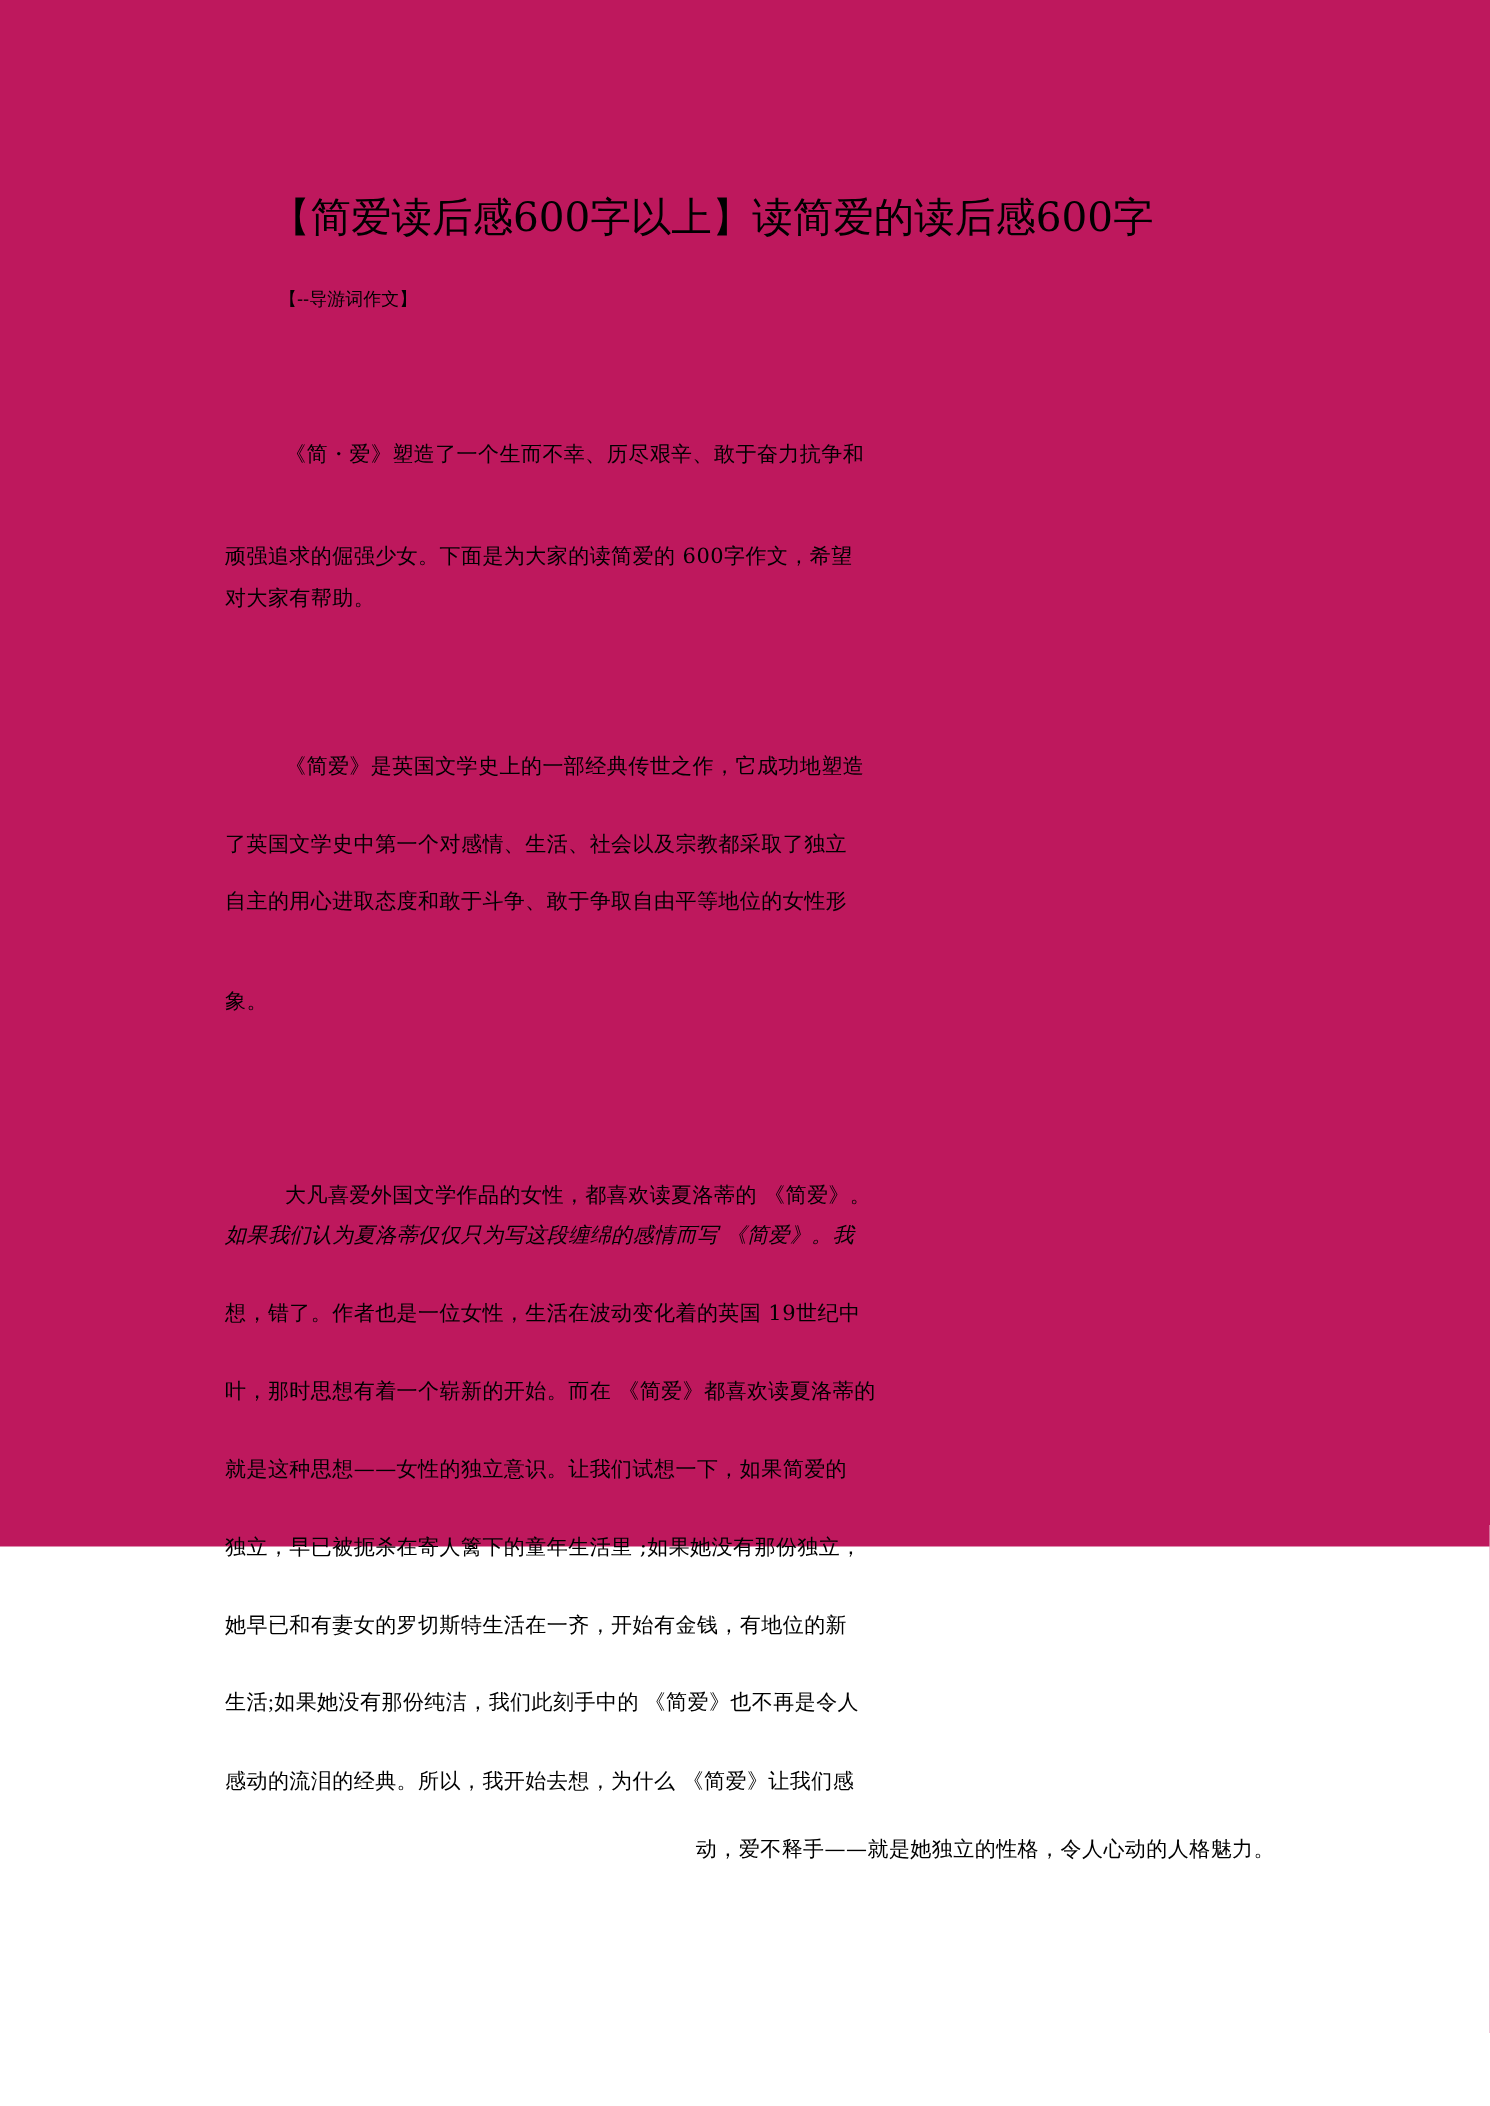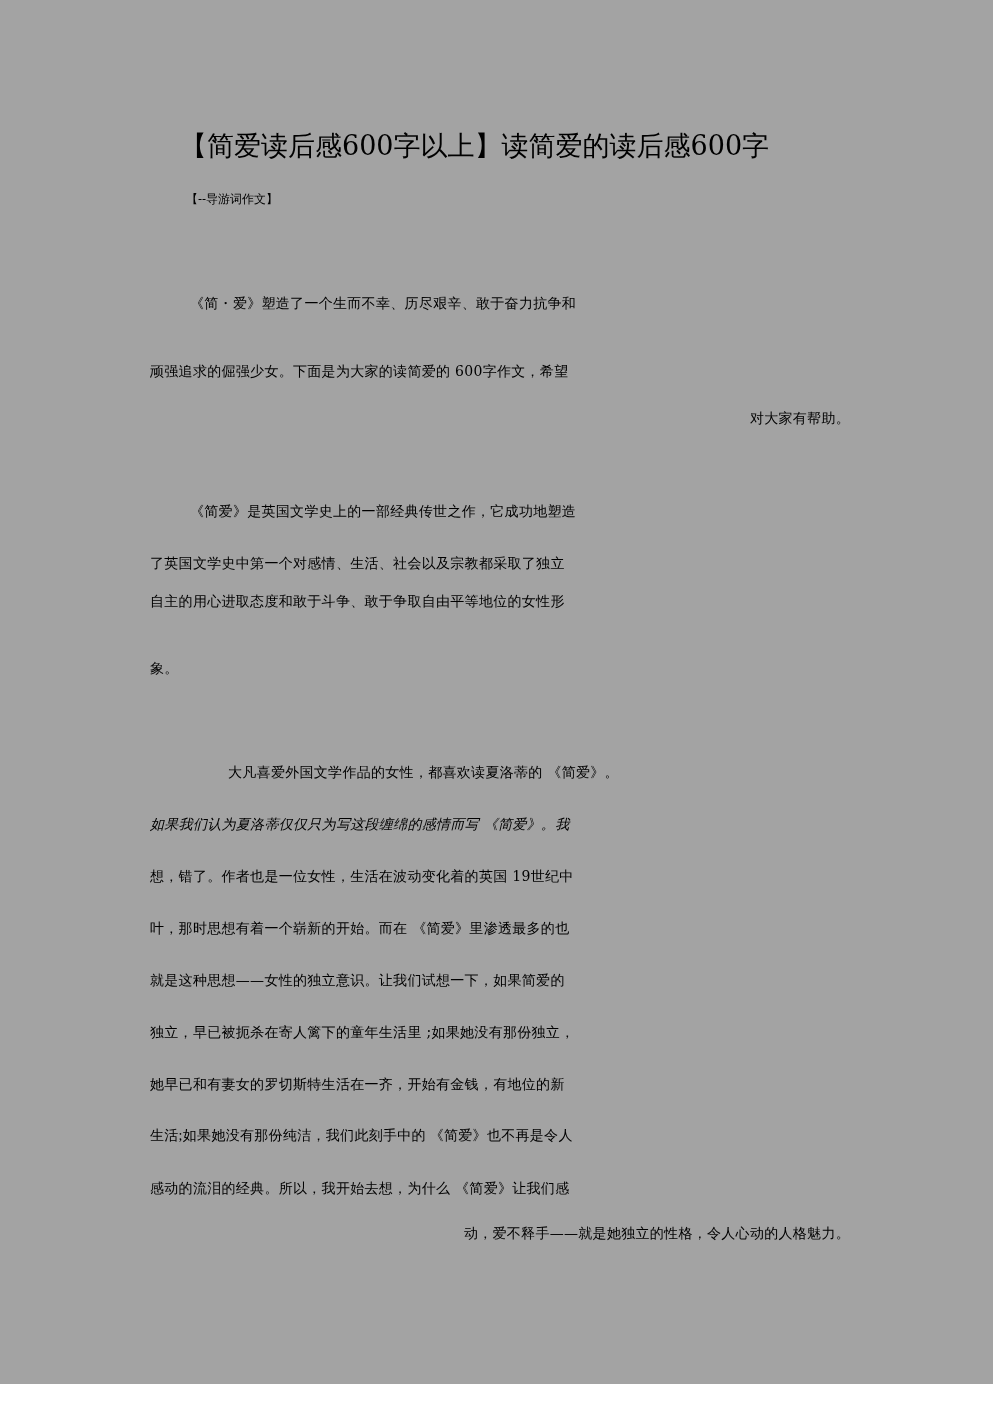--- a/index.html
+++ b/index.html
@@ -13,22 +13,22 @@
       position: relative;
       overflow: hidden;
       font-family: "DejaVu Serif", "Liberation Serif", serif;
       color: #000000;
     }
     .page {
       position: absolute;
       left: 0;
       top: 0;
       width: 993px;
-      height: 1384px;
-      background: #a3a3a3;
+      height: 1031px;
+      background: #be185d;
     }
     .title {
       position: absolute;
       left: 180px;
       top: 126px;
       width: 640px;
       font-size: 27px;
       line-height: 40px;
       white-space: nowrap;
       letter-spacing: 0px;
@@ -56,35 +56,35 @@
 <body>
 
 <div class="page">
 
   <div class="title">【简爱读后感600字以上】读简爱的读后感600字</div>
   <div class="subtitle">【--导游词作文】</div>
 
   <div>
     <div class="line indent" style="top:288px;">《简・爱》塑造了一个生而不幸、历尽艰辛、敢于奋力抗争和</div>
     <div class="line" style="top:356px;">顽强追求的倔强少女。下面是为大家的读简爱的 600字作文，希望</div>
-    <div class="line" style="top:403px;text-align:right;">对大家有帮助。</div>
+    <div class="line" style="top:384px;">对大家有帮助。</div>
   </div>
 
   <div>
     <div class="line indent" style="top:496px;">《简爱》是英国文学史上的一部经典传世之作，它成功地塑造</div>
     <div class="line" style="top:548px;">了英国文学史中第一个对感情、生活、社会以及宗教都采取了独立</div>
     <div class="line" style="top:586px;">自主的用心进取态度和敢于斗争、敢于争取自由平等地位的女性形</div>
     <div class="line" style="top:653px;">象。</div>
   </div>
 
   <div>
-    <div class="line indent" style="top:757px;margin-left:38px;">大凡喜爱外国文学作品的女性，都喜欢读夏洛蒂的 《简爱》。</div>
+    <div class="line indent" style="top:782px;">大凡喜爱外国文学作品的女性，都喜欢读夏洛蒂的 《简爱》。</div>
     <div class="line" style="top:809px;font-style:italic;">如果我们认为夏洛蒂仅仅只为写这段缠绵的感情而写 《简爱》。我</div>
     <div class="line" style="top:861px;">想，错了。作者也是一位女性，生活在波动变化着的英国 19世纪中</div>
-    <div class="line" style="top:913px;">叶，那时思想有着一个崭新的开始。而在 《简爱》里渗透最多的也</div>
+    <div class="line" style="top:913px;">叶，那时思想有着一个崭新的开始。而在 《简爱》都喜欢读夏洛蒂的</div>
     <div class="line" style="top:965px;">就是这种思想——女性的独立意识。让我们试想一下，如果简爱的</div>
     <div class="line" style="top:1017px;">独立，早已被扼杀在寄人篱下的童年生活里 ;如果她没有那份独立，</div>
     <div class="line" style="top:1069px;">她早已和有妻女的罗切斯特生活在一齐，开始有金钱，有地位的新</div>
     <div class="line" style="top:1121px;font-family:Liberation Serif, serif;">生活;如果她没有那份纯洁，我们此刻手中的 《简爱》也不再是令人</div>
     <div class="line" style="top:1173px;">感动的流泪的经典。所以，我开始去想，为什么 《简爱》让我们感</div>
     <div class="line" style="top:1218px;text-align:right;">动，爱不释手——就是她独立的性格，令人心动的人格魅力。</div>
   </div>
 
 </div>
 

